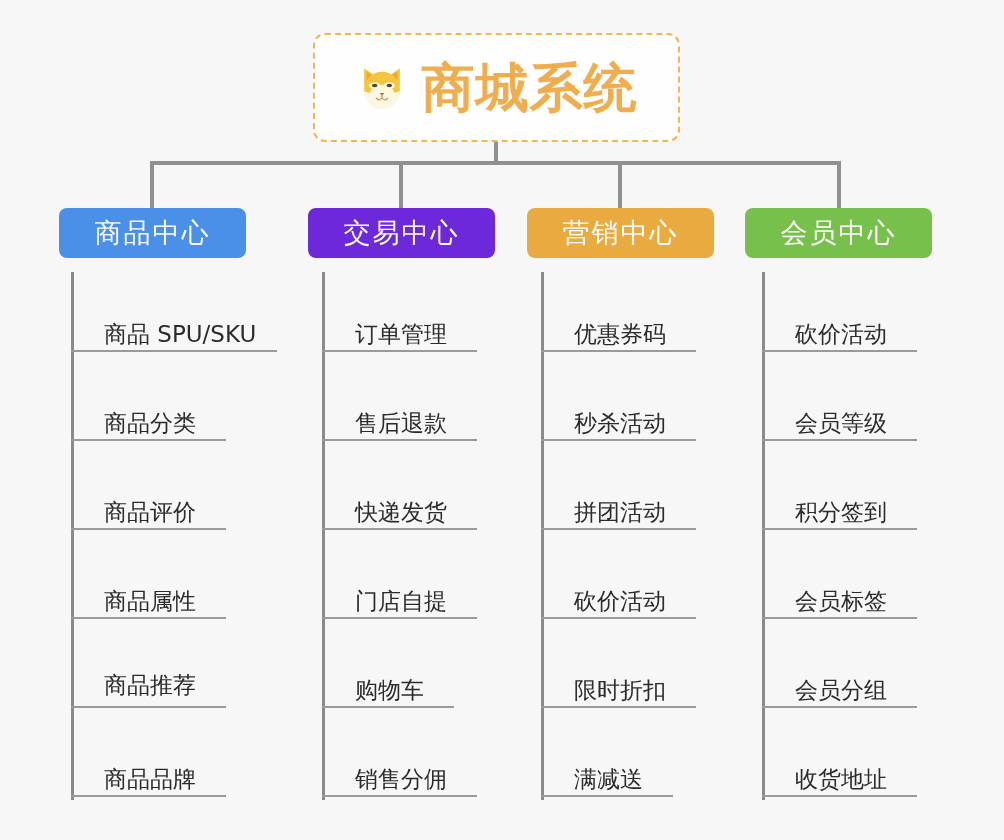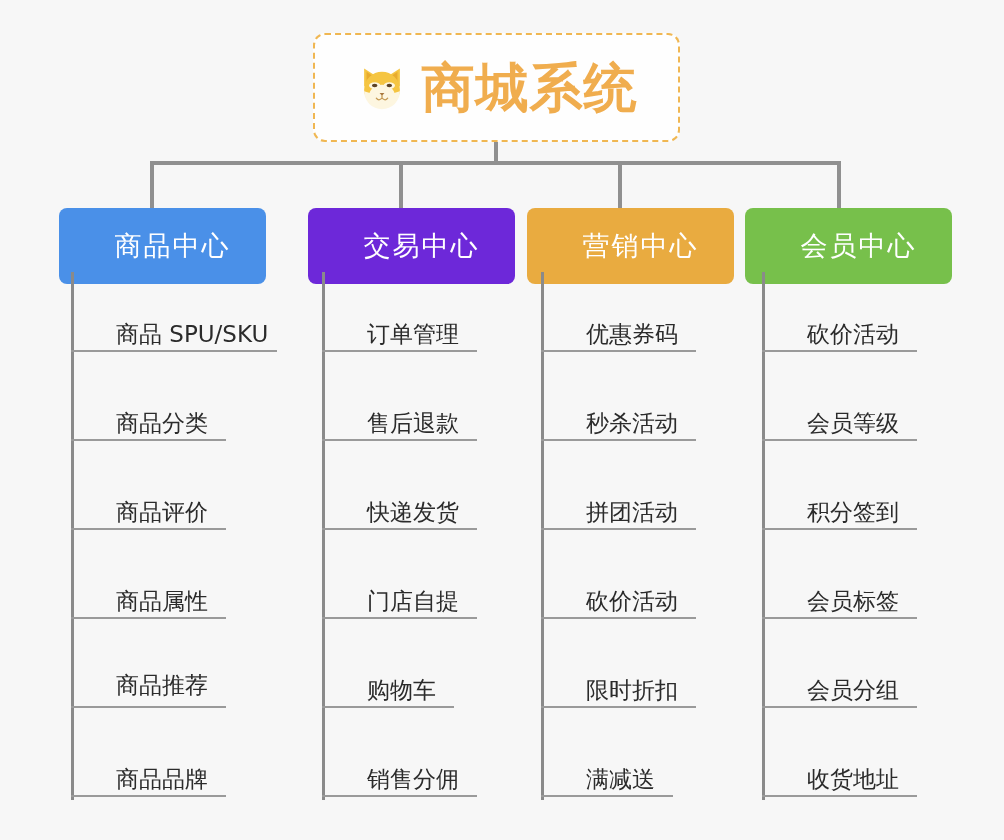--- a/index.html
+++ b/index.html
@@ -60,31 +60,30 @@
   .conn {
     position: absolute;
     background: #909090;
   }
   .conn-v { width: 4px; }
   .conn-h { height: 4px; }
 
   
   .branch {
     position: absolute;
-    height: 76px;
+    height: 50px;
     border-radius: 8px;
     display: flex;
     align-items: center;
     justify-content: center;
     color: #ffffff;
     font-size: 27px;
     letter-spacing: 2px;
     font-family: "DejaVu Sans", "Liberation Sans", sans-serif;
     white-space: nowrap;
-    padding-left: 20px;
   }
 
   
   .trunk {
     position: absolute;
     width: 3px;
     background: #8a8a8a;
   }
 
   
@@ -97,21 +96,20 @@
     align-items: flex-end;
     padding-left: 33px;
     padding-bottom: 2px;
   }
   .leaf-label {
     font-size: 23px;
     line-height: 28px;
     color: #2b2b2b;
     white-space: nowrap;
     font-family: "DejaVu Sans", "Liberation Sans", sans-serif;
-    margin-left: 12px;
   }
 </style>
 </head>
 <body>
 
 <div id="mindmap">
 
   <div class="root-node">
     <span class="root-icon">
       <svg viewBox="0 0 64 64" xmlns="http://www.w3.org/2000/svg" aria-hidden="true">

